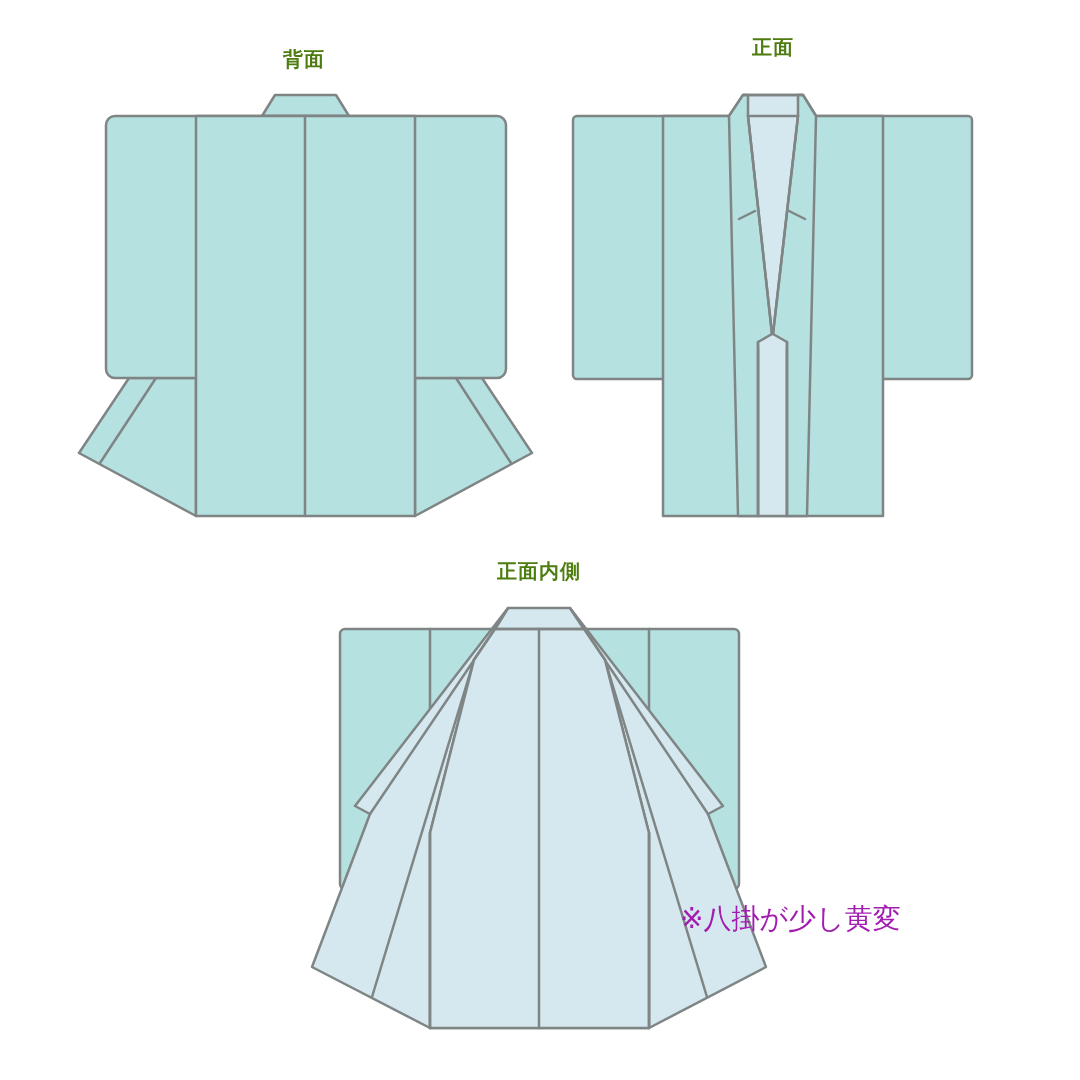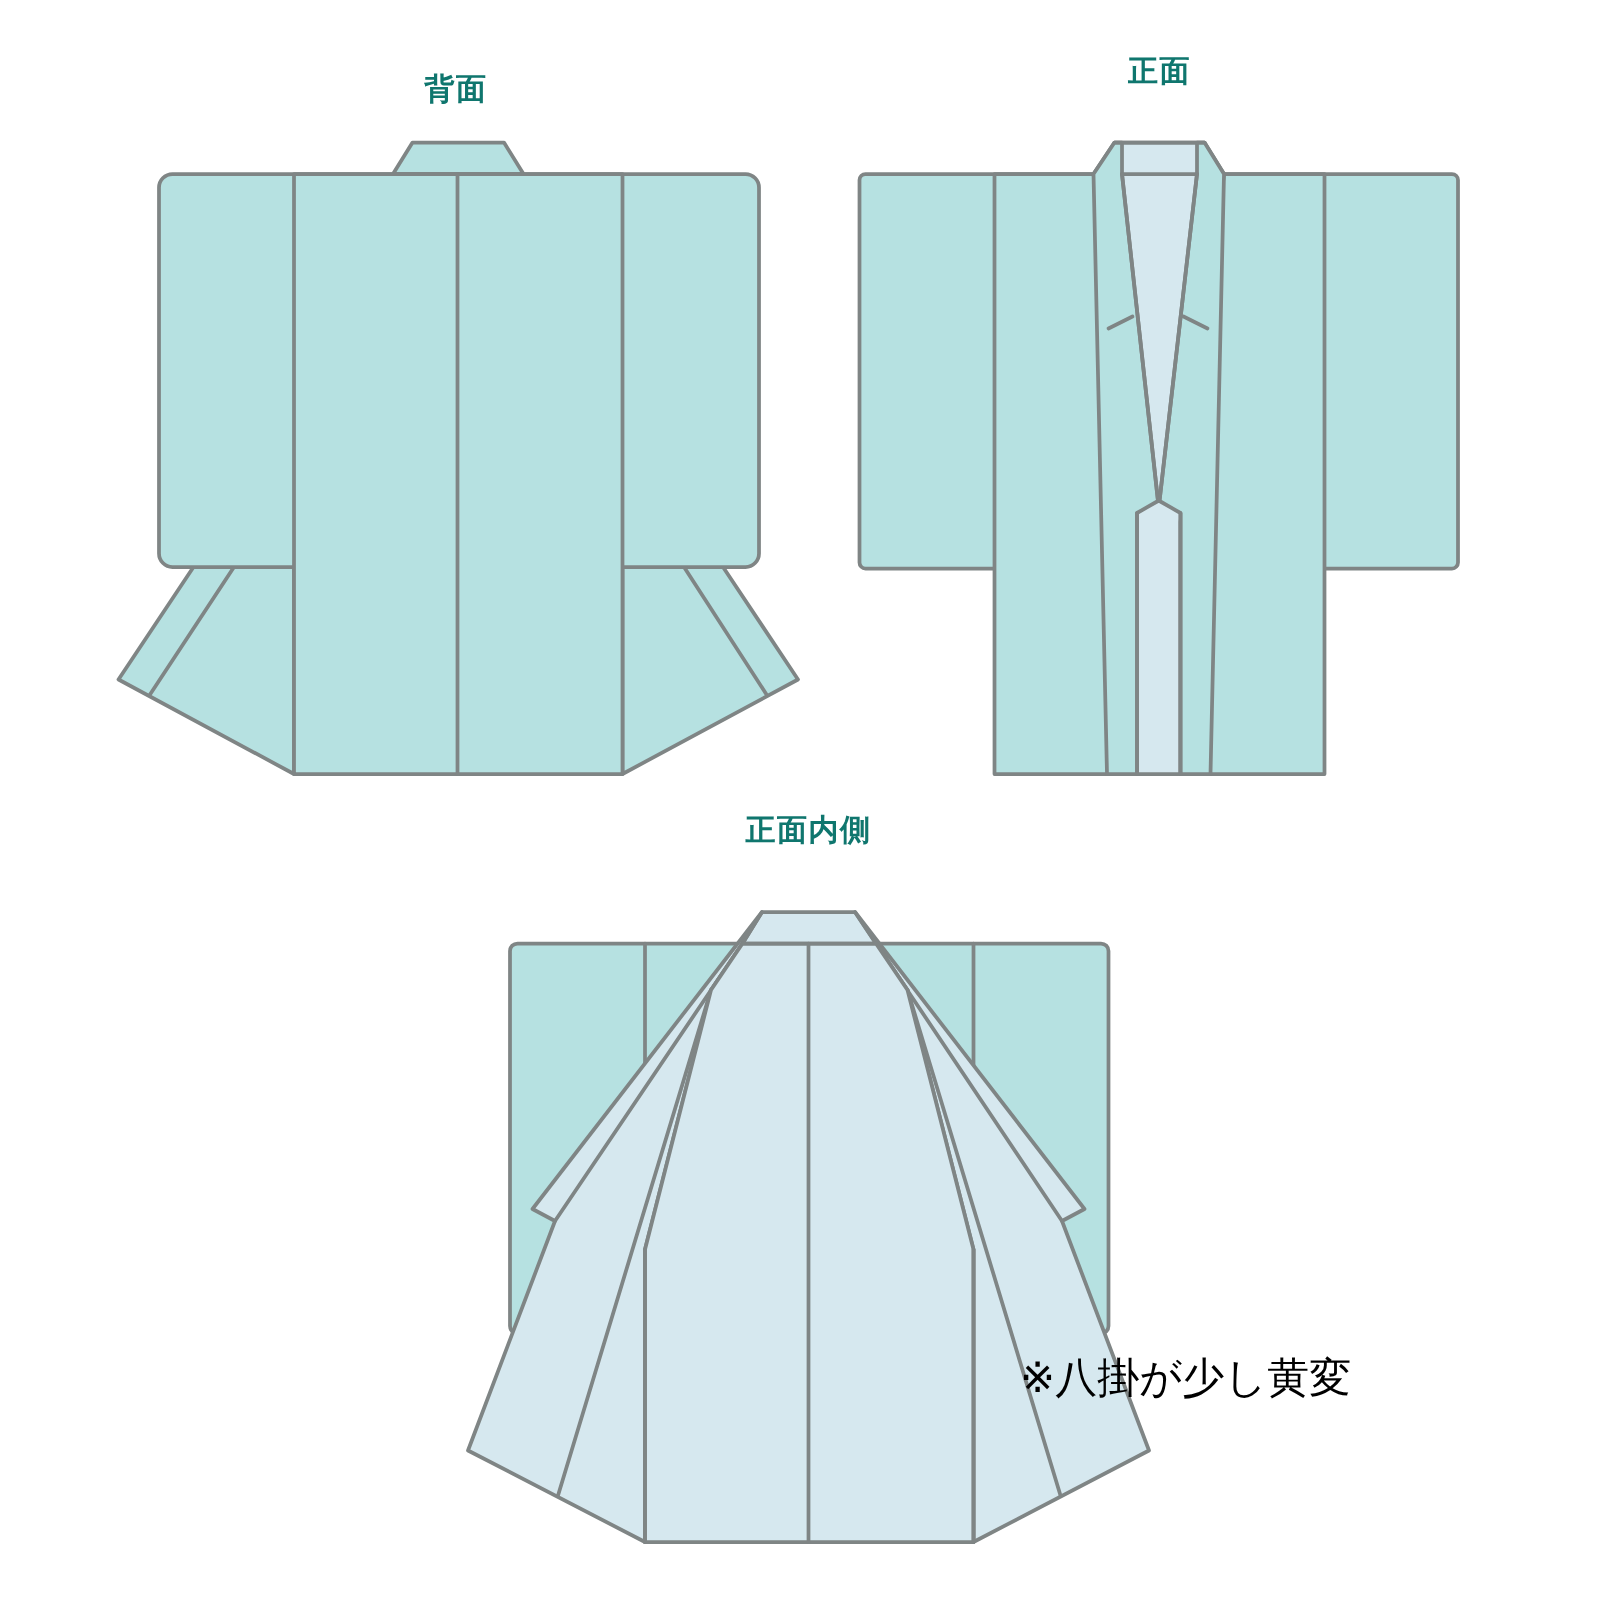--- a/index.html
+++ b/index.html
@@ -1,29 +1,29 @@
 <!DOCTYPE html>
 <html><head>
   <meta charset="utf-8">
   <style>
     html, body { margin: 0; padding: 0; background: #ffffff; }
     body { width: 1080px; height: 1080px; position: relative; overflow: hidden; font-family: "DejaVu Sans", sans-serif; }
-    .label { position: absolute; color: #0f766e; font-weight: bold; font-size: 20px; letter-spacing: 1px; transform: translateX(-50%); white-space: nowrap; }
-    .note { position: absolute; color: #000000; font-size: 28px; white-space: nowrap; font-family: "DejaVu Sans", sans-serif; }
+    .label { position: absolute; color: #4d7c0f; font-weight: bold; font-size: 20px; letter-spacing: 1px; transform: translateX(-50%); white-space: nowrap; }
+    .note { position: absolute; color: #a21caf; font-size: 28px; white-space: nowrap; font-family: "DejaVu Sans", sans-serif; }
     svg { position: absolute; left: 0; top: 0; }
     .shell { fill: #b6e1e1; stroke: #7f8585; stroke-width: 2.5; stroke-linejoin: round; }
     .lining { fill: #d6e8ef; stroke: #7f8585; stroke-width: 2.5; stroke-linejoin: round; }
     .seam { fill: none; stroke: #7f8585; stroke-width: 2.5; stroke-linecap: round; }
   </style>
 </head>
 <body>
 
 <div class="label" style="left:304px; top:46px;">背面</div>
 <div class="label" style="left:773px; top:34px;">正面</div>
-<div class="label" style="left:539px; top:540px;">正面内側</div>
+<div class="label" style="left:539px; top:558px;">正面内側</div>
 
 <svg width="1080" height="1080" viewBox="0 0 1080 1080">
 
   <g>
 
     <polygon class="shell" points="262,116 275,95 336,95 349,116"></polygon>
 
     <polygon class="shell" points="196,378 129,378 79,453 196,516"></polygon>
     <line class="seam" x1="156" y1="378" x2="100" y2="463"></line>
     <polygon class="shell" points="415,378 482,378 532,453 415,516"></polygon>

